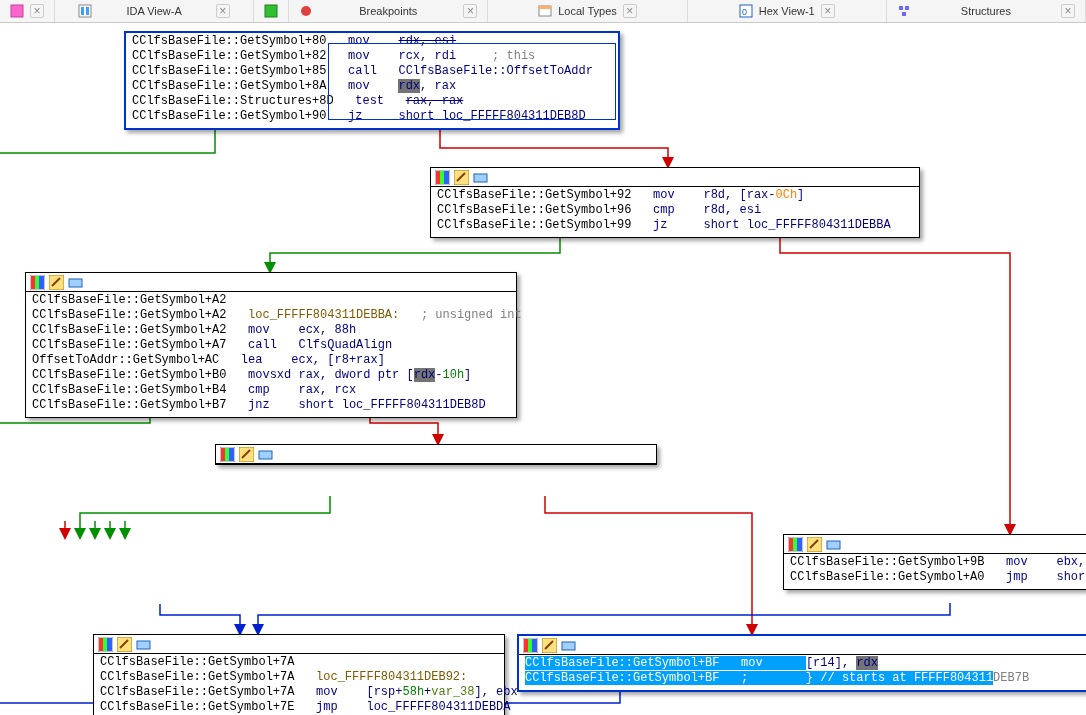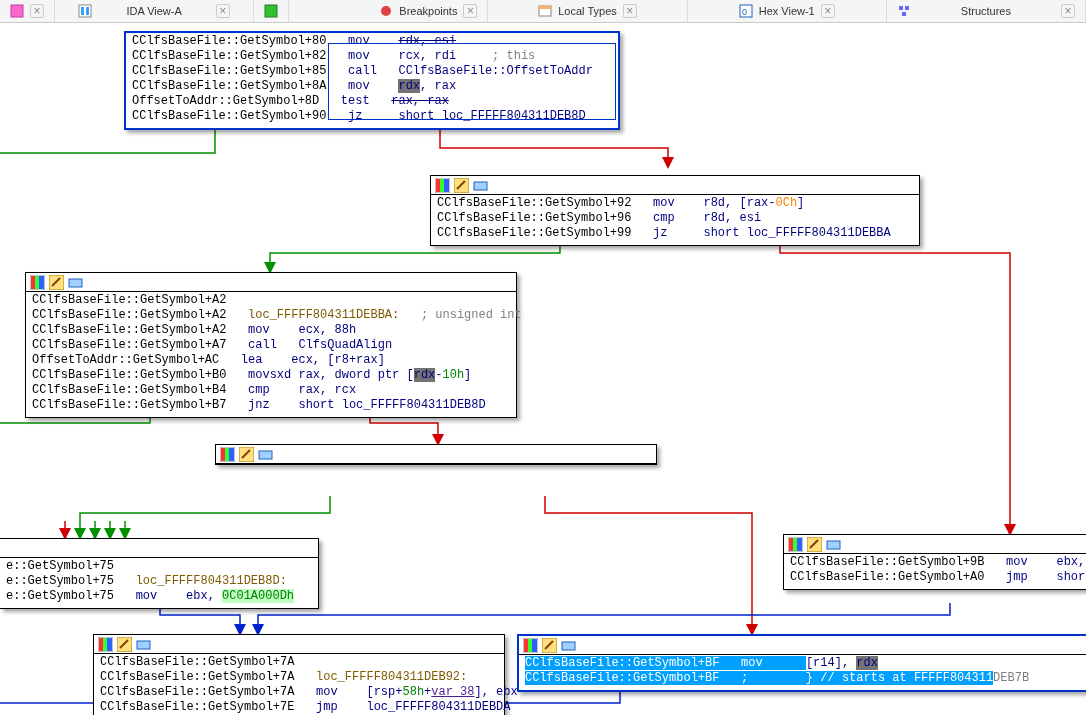--- a/index.html
+++ b/index.html
@@ -82,21 +82,21 @@
   .mnem, .op-reg, .op-addr, .op-num, .op-lbl, .comment, .op-stack, .op-member, .op-mem {
     white-space:pre;
   }
   .mnem    { color:#000080; }        
   .op-reg  { color:#000080; }
   .comment { color:#808080; }
   .op-num  { color:#008000; }        
   .op-addr { color:#000080; }
   .label   { color:#7f5a00;margin-top:36px; }
   .op-member { color:#ff8000; }
-  .op-stack  { color:#4c1d95;text-decoration:underline; }
+  .op-stack  { color:#4d7c0f; }
   .hl  { background:#737373;text-align:center; }
   .hl2 { background:#c0ffc0; }
   .sel-text { background:#00a0ff; color:#fff; }
 
   
   .bb-icon {
     width:15px;height:15px;display:inline-block;
   }
   .bb-icon svg{width:15px;height:15px;display:block;}
 
@@ -133,21 +133,21 @@
   </div>
 
   <div class="tab">
     <span class="tab-icon">
       <svg viewBox="0 0 14 14">
           <rect x="1" y="1" width="12" height="12" fill="#30c030" stroke="#208020"></rect>
         </svg>
     </span>
   </div>
 
-  <div class="tab" style="flex:1;justify-content:flex-end;">
+  <div class="tab" style="flex:1;justify-content:space-between;">
     <span class="tab-icon">
       <svg viewBox="0 0 14 14">
           <circle cx="7" cy="7" r="5" fill="#e04040"></circle>
         </svg>
     </span>
     <span>Breakpoints</span>
     <span class="close">×</span>
   </div>
 
   <div class="tab" style="flex:1;justify-content:center;">
@@ -226,25 +226,25 @@
   <path d="M950,580 L950,592 L258,592 L258,610" stroke="#0020d0" fill="none" stroke-width="1.5" marker-end="url(#ab)"></path>
 
   <path d="M620,664 L620,680 L0,680" stroke="#0020d0" fill="none" stroke-width="1.5"></path>
 </svg>
 
 <div class="bb sel" style="left:124px; top:8px; width:492px;">
   <div class="bb-body" id="body-b80"><span>CClfsBaseFile::GetSymbol+80   </span><span class="mnem">mov    </span><span class="op-reg" style="text-decoration:line-through;">rdx, esi</span>
 <span>CClfsBaseFile::GetSymbol+82   </span><span class="mnem">mov    </span><span class="op-reg">rcx, rdi</span>     <span class="comment">; this</span>
 <span>CClfsBaseFile::GetSymbol+85   </span><span class="mnem">call   </span><span class="op-addr">CClfsBaseFile::OffsetToAddr</span>
 <span>CClfsBaseFile::GetSymbol+8A   </span><span class="mnem">mov    </span><span class="op-reg"></span><span class="hl op-reg">rdx</span><span class="op-reg">, rax</span>
-<span>OffsetToAddr::GetSymbol+8D   </span><span class="mnem">test   </span><span class="op-reg" style="text-decoration:line-through;">rax, rax</span>
+<span>CClfsBaseFile::Structures+8D   </span><span class="mnem">test   </span><span class="op-reg" style="text-decoration:line-through;">rax, rax</span>
 <span>CClfsBaseFile::GetSymbol+90   </span><span class="mnem">jz     </span><span class="op-addr">short loc_FFFFF804311DEB8D</span></div>
 </div>
 
-<div class="bb" style="left:430px; top:144px; width:488px;margin-top:8px;">
+<div class="bb" style="left:430px; top:144px; width:488px;">
   <div class="bb-header">
     <span class="bb-icon">
           <svg viewBox="0 0 15 15">
             <rect width="15" height="15" fill="#fff" stroke="#888"></rect>
             <rect x="1" y="1" width="4" height="13" fill="#ff3030"></rect>
             <rect x="5" y="1" width="4" height="13" fill="#30ff30"></rect>
             <rect x="9" y="1" width="5" height="13" fill="#3060ff"></rect>
           </svg>
         </span>
     <span class="bb-icon">
@@ -313,26 +313,20 @@
           </svg>
         </span>
     <span class="bb-icon">
           <svg viewBox="0 0 15 15">
             <rect x="1" y="4" width="13" height="8" fill="#a0d0ff" stroke="#2060c0"></rect>
           </svg>
         </span>
   </div>
 </div>
 
-<div class="bb no-left" style="left:0px; top:515px; width:318px;">
-  <div class="bb-header"></div>
-  <div class="bb-body" id="body-b75"><span>e::GetSymbol+75   </span>
-<span>e::GetSymbol+75   </span><span class="label">loc_FFFFF804311DEB8D:</span>
-<span>e::GetSymbol+75   </span><span class="mnem">mov    </span><span class="op-reg">ebx, </span><span class="hl2 op-num">0C01A000Dh</span></div>
-</div>
 
 <div class="bb" style="left:783px; top:511px; width:302px;">
   <div class="bb-header">
     <span class="bb-icon">
           <svg viewBox="0 0 15 15">
             <rect width="15" height="15" fill="#fff" stroke="#888"></rect>
             <rect x="1" y="1" width="4" height="13" fill="#ff3030"></rect>
             <rect x="5" y="1" width="4" height="13" fill="#30ff30"></rect>
             <rect x="9" y="1" width="5" height="13" fill="#3060ff"></rect>
           </svg>

